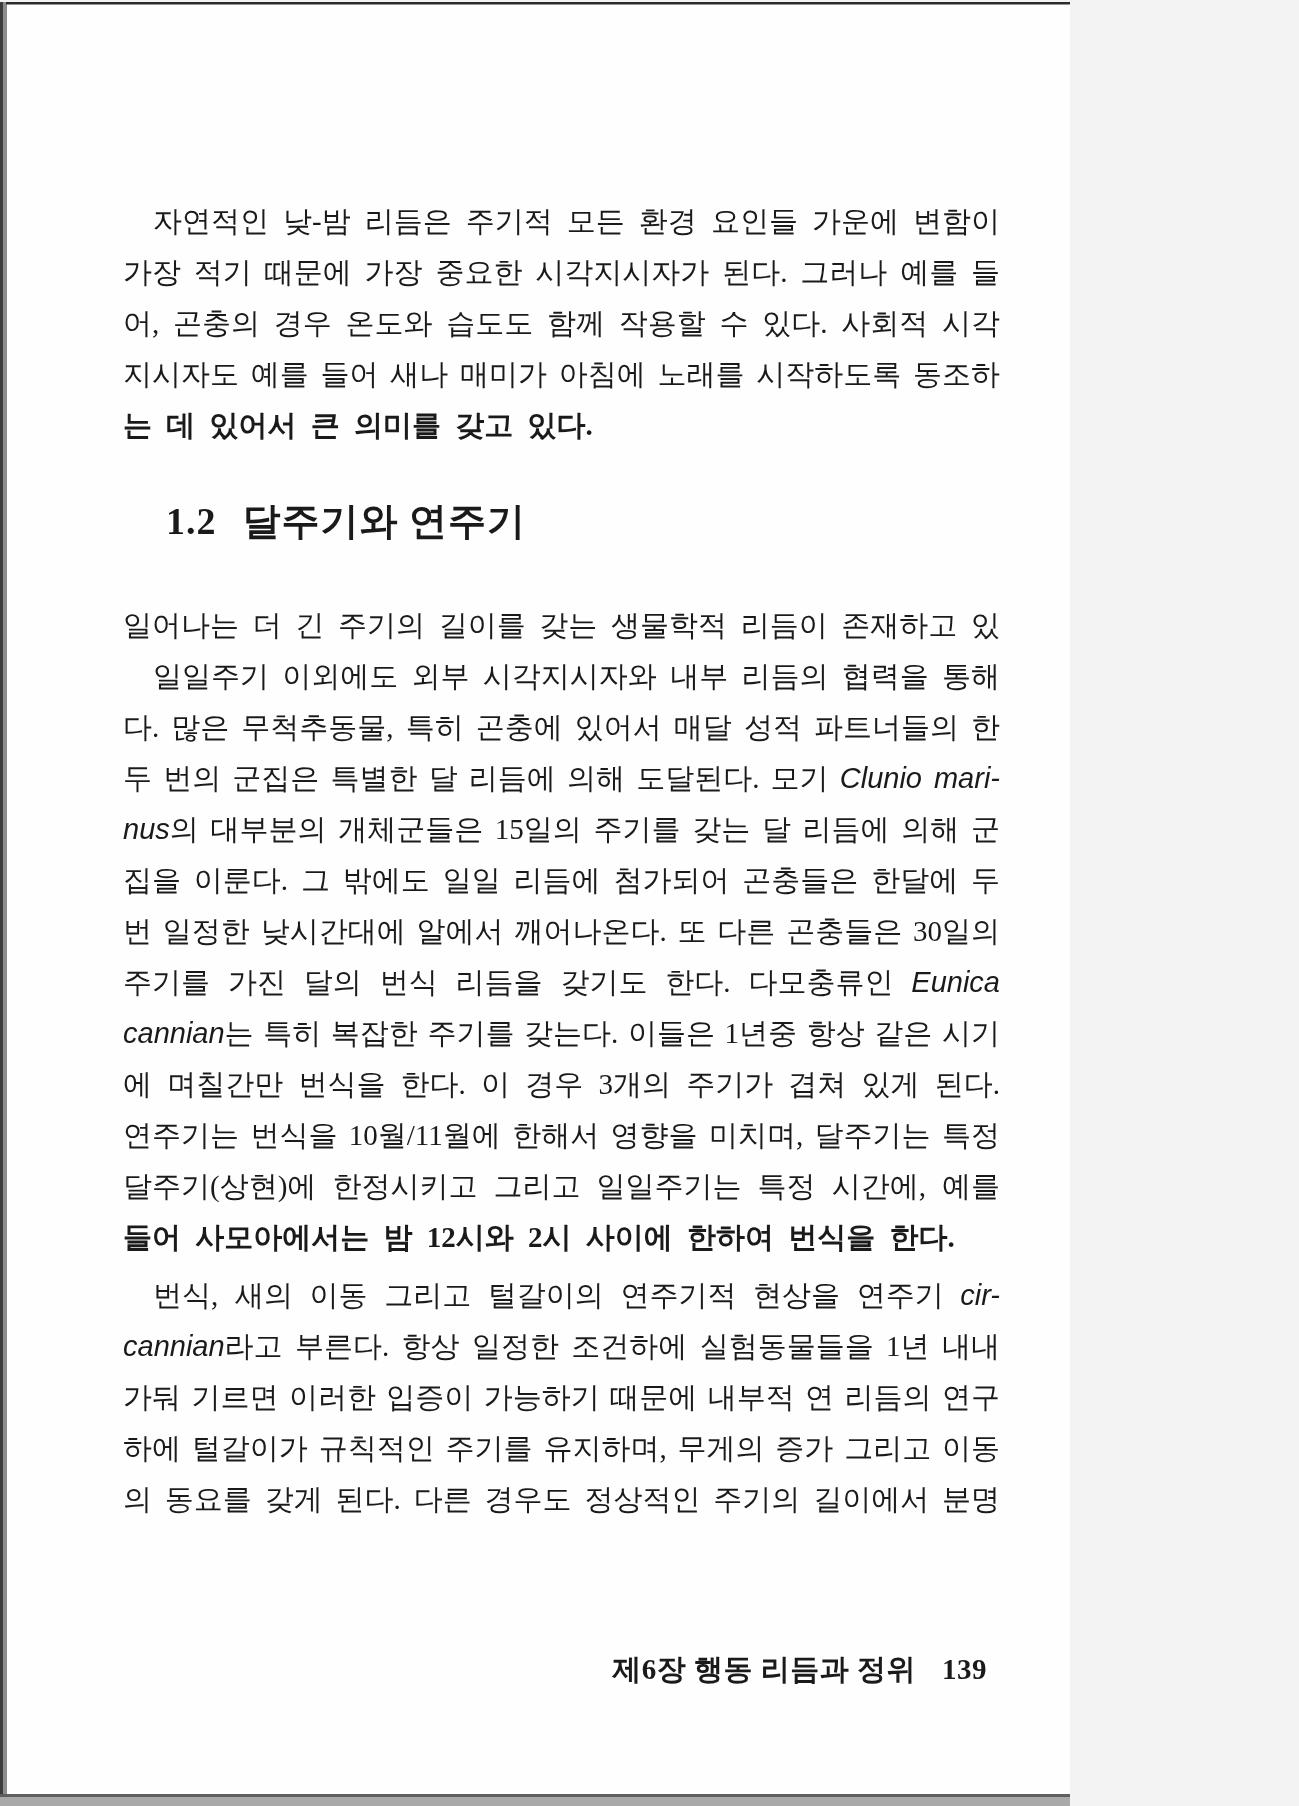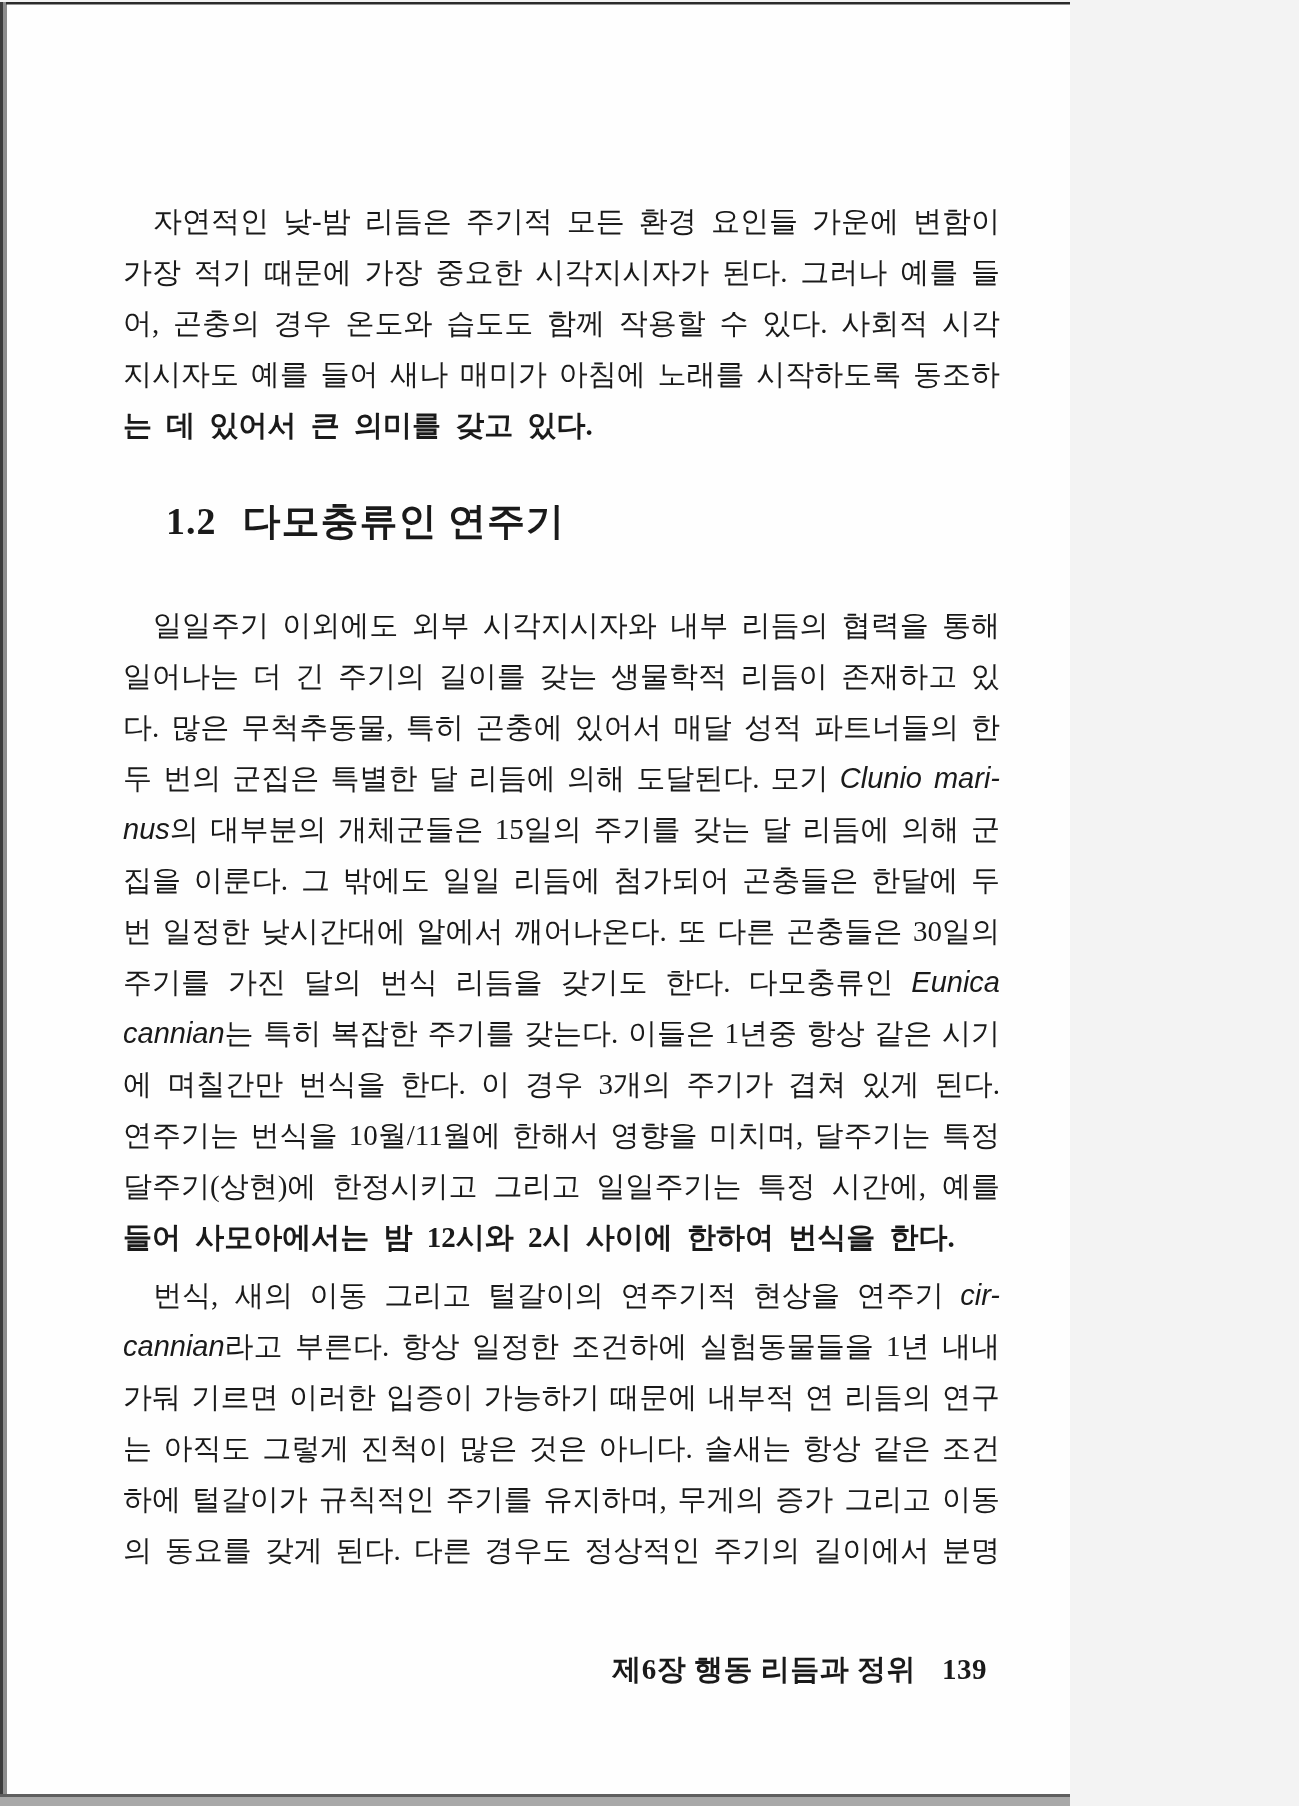--- a/index.html
+++ b/index.html
@@ -96,44 +96,43 @@
 
     <div id="para1" class="para">
         <div class="tline first">자연적인 낮-밤 리듬은 주기적 모든 환경 요인들 가운에 변함이</div>
         <div class="tline">가장 적기 때문에 가장 중요한 시각지시자가 된다. 그러나 예를 들</div>
         <div class="tline">어, 곤충의 경우 온도와 습도도 함께 작용할 수 있다. 사회적 시각</div>
         <div class="tline">지시자도 예를 들어 새나 매미가 아침에 노래를 시작하도록 동조하</div>
         <div class="tline endline">는 데 있어서 큰 의미를 갖고 있다.</div>
       </div>
 
     <div id="heading">
-      <span class="h-num">1.2</span><span class="h-title">다모충류인 연주기</span>
+      <span class="h-num">1.2</span><span class="h-title">달주기와 연주기</span>
     </div>
 
     <div id="para2" class="para">
+        <div class="tline">일어나는 더 긴 주기의 길이를 갖는 생물학적 리듬이 존재하고 있</div>
         <div class="tline first">일일주기 이외에도 외부 시각지시자와 내부 리듬의 협력을 통해</div>
-        <div class="tline">일어나는 더 긴 주기의 길이를 갖는 생물학적 리듬이 존재하고 있</div>
         <div class="tline">다. 많은 무척추동물, 특히 곤충에 있어서 매달 성적 파트너들의 한</div>
         <div class="tline">두 번의 군집은 특별한 달 리듬에 의해 도달된다. 모기 <i>Clunio mari-</i></div>
         <div class="tline"><i>nus</i>의 대부분의 개체군들은 15일의 주기를 갖는 달 리듬에 의해 군</div>
         <div class="tline">집을 이룬다. 그 밖에도 일일 리듬에 첨가되어 곤충들은 한달에 두</div>
         <div class="tline">번 일정한 낮시간대에 알에서 깨어나온다. 또 다른 곤충들은 30일의</div>
         <div class="tline">주기를 가진 달의 번식 리듬을 갖기도 한다. 다모충류인 <i>Eunica</i></div>
         <div class="tline"><i>cannian</i>는 특히 복잡한 주기를 갖는다. 이들은 1년중 항상 같은 시기</div>
         <div class="tline">에 며칠간만 번식을 한다. 이 경우 3개의 주기가 겹쳐 있게 된다.</div>
         <div class="tline">연주기는 번식을 10월/11월에 한해서 영향을 미치며, 달주기는 특정</div>
         <div class="tline">달주기(상현)에 한정시키고 그리고 일일주기는 특정 시간에, 예를</div>
         <div class="tline endline">들어 사모아에서는 밤 12시와 2시 사이에 한하여 번식을 한다.</div>
       </div>
 
     <div id="para3" class="para">
         <div class="tline first">번식, 새의 이동 그리고 털갈이의 연주기적 현상을 연주기 <i>cir-</i></div>
         <div class="tline"><i>cannian</i>라고 부른다. 항상 일정한 조건하에 실험동물들을 1년 내내</div>
         <div class="tline">가둬 기르면 이러한 입증이 가능하기 때문에 내부적 연 리듬의 연구</div>
-        <div class="tline">는 아직도 그렇게 진척이 많은 것은 아니다. 솔새는 항상 같은 조건</div>
         <div class="tline">하에 털갈이가 규칙적인 주기를 유지하며, 무게의 증가 그리고 이동</div>
         <div class="tline">의 동요를 갖게 된다. 다른 경우도 정상적인 주기의 길이에서 분명</div>
       </div>
 
     <div id="footer">
       <span>제6장 행동 리듬과 정위</span><span class="page-num">139</span>
     </div>
 
   </div>
 </div>

